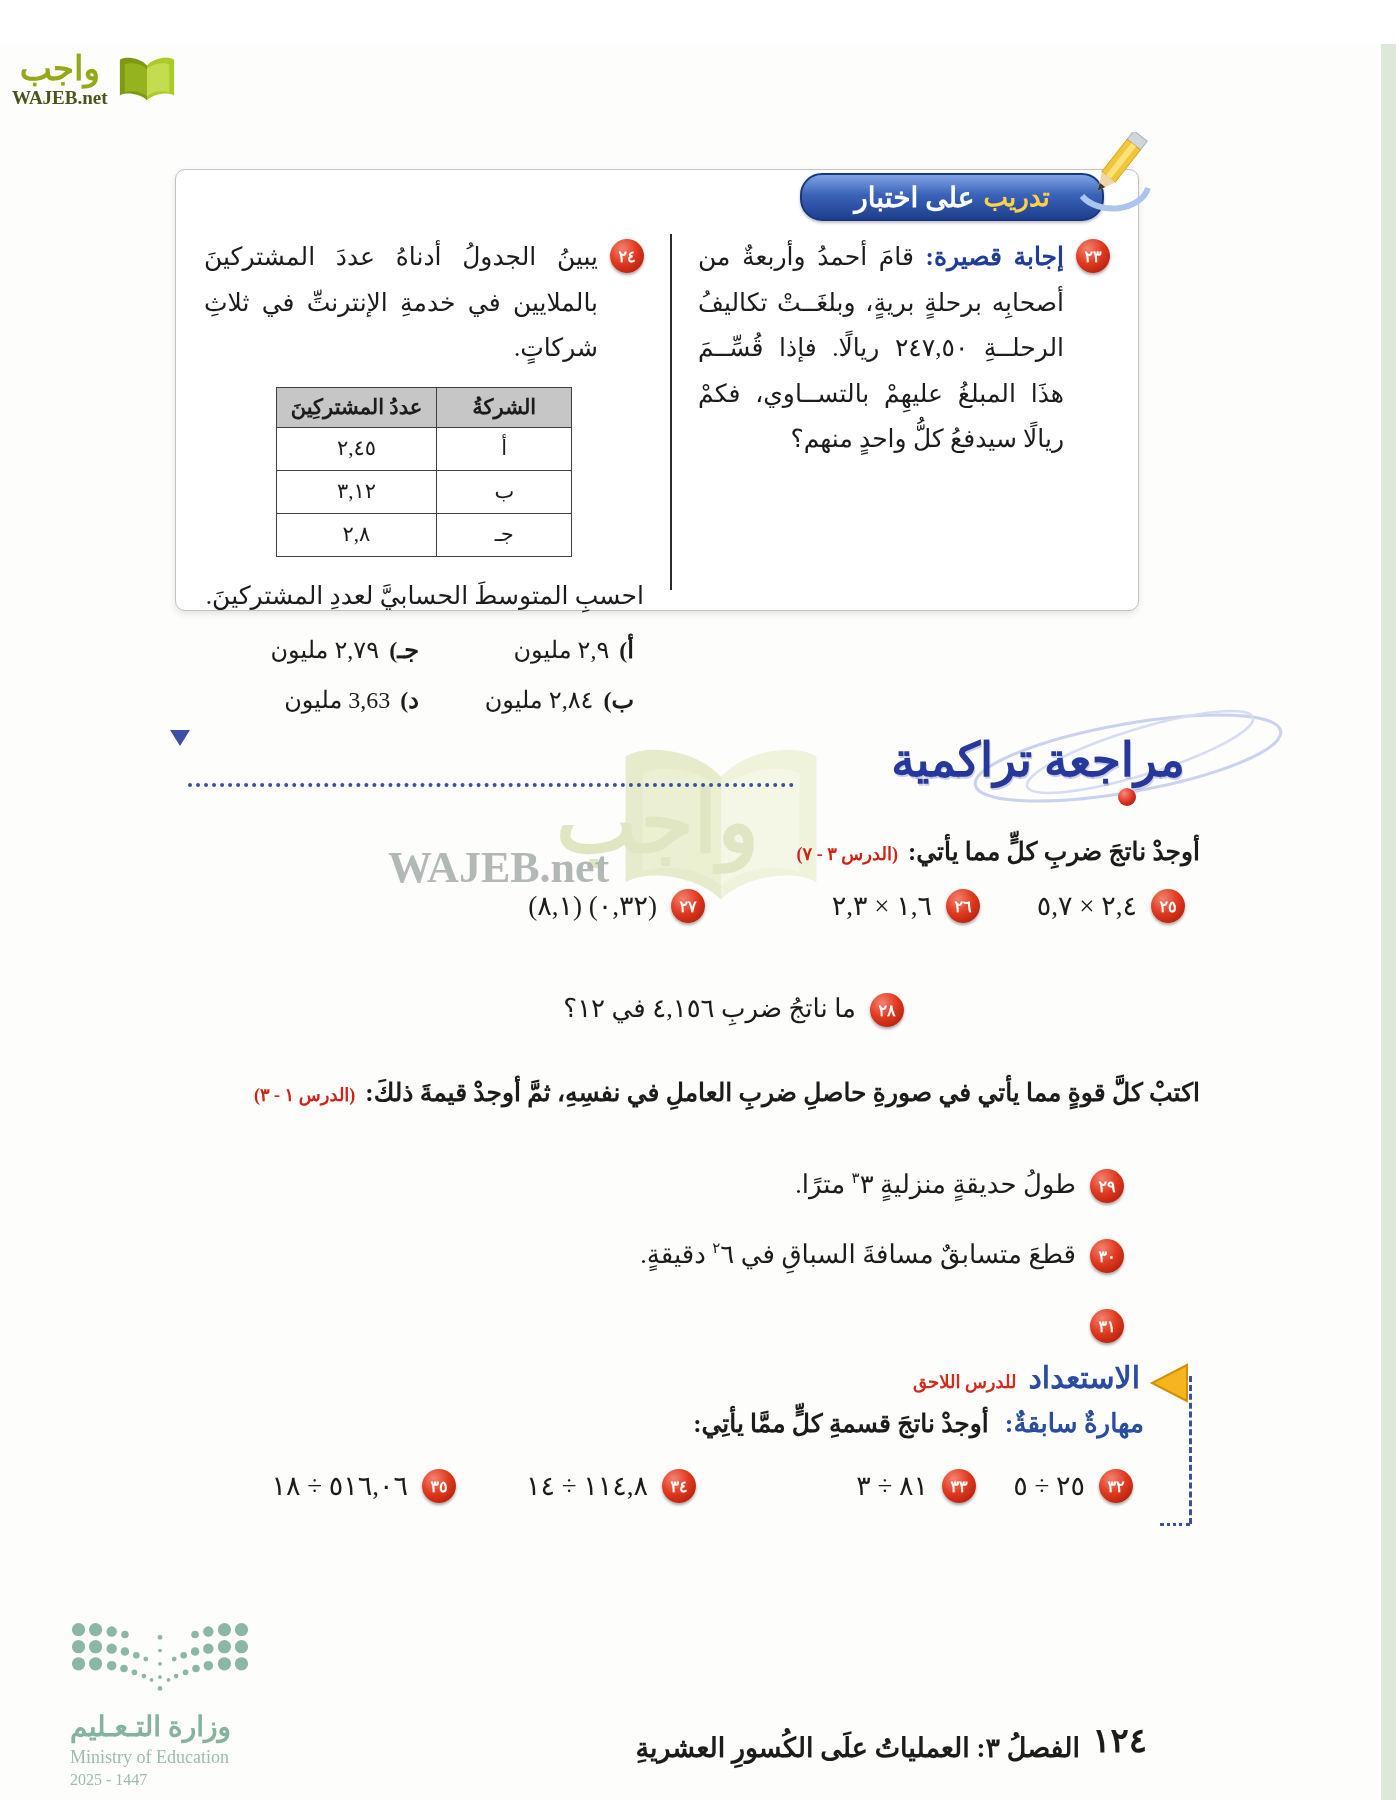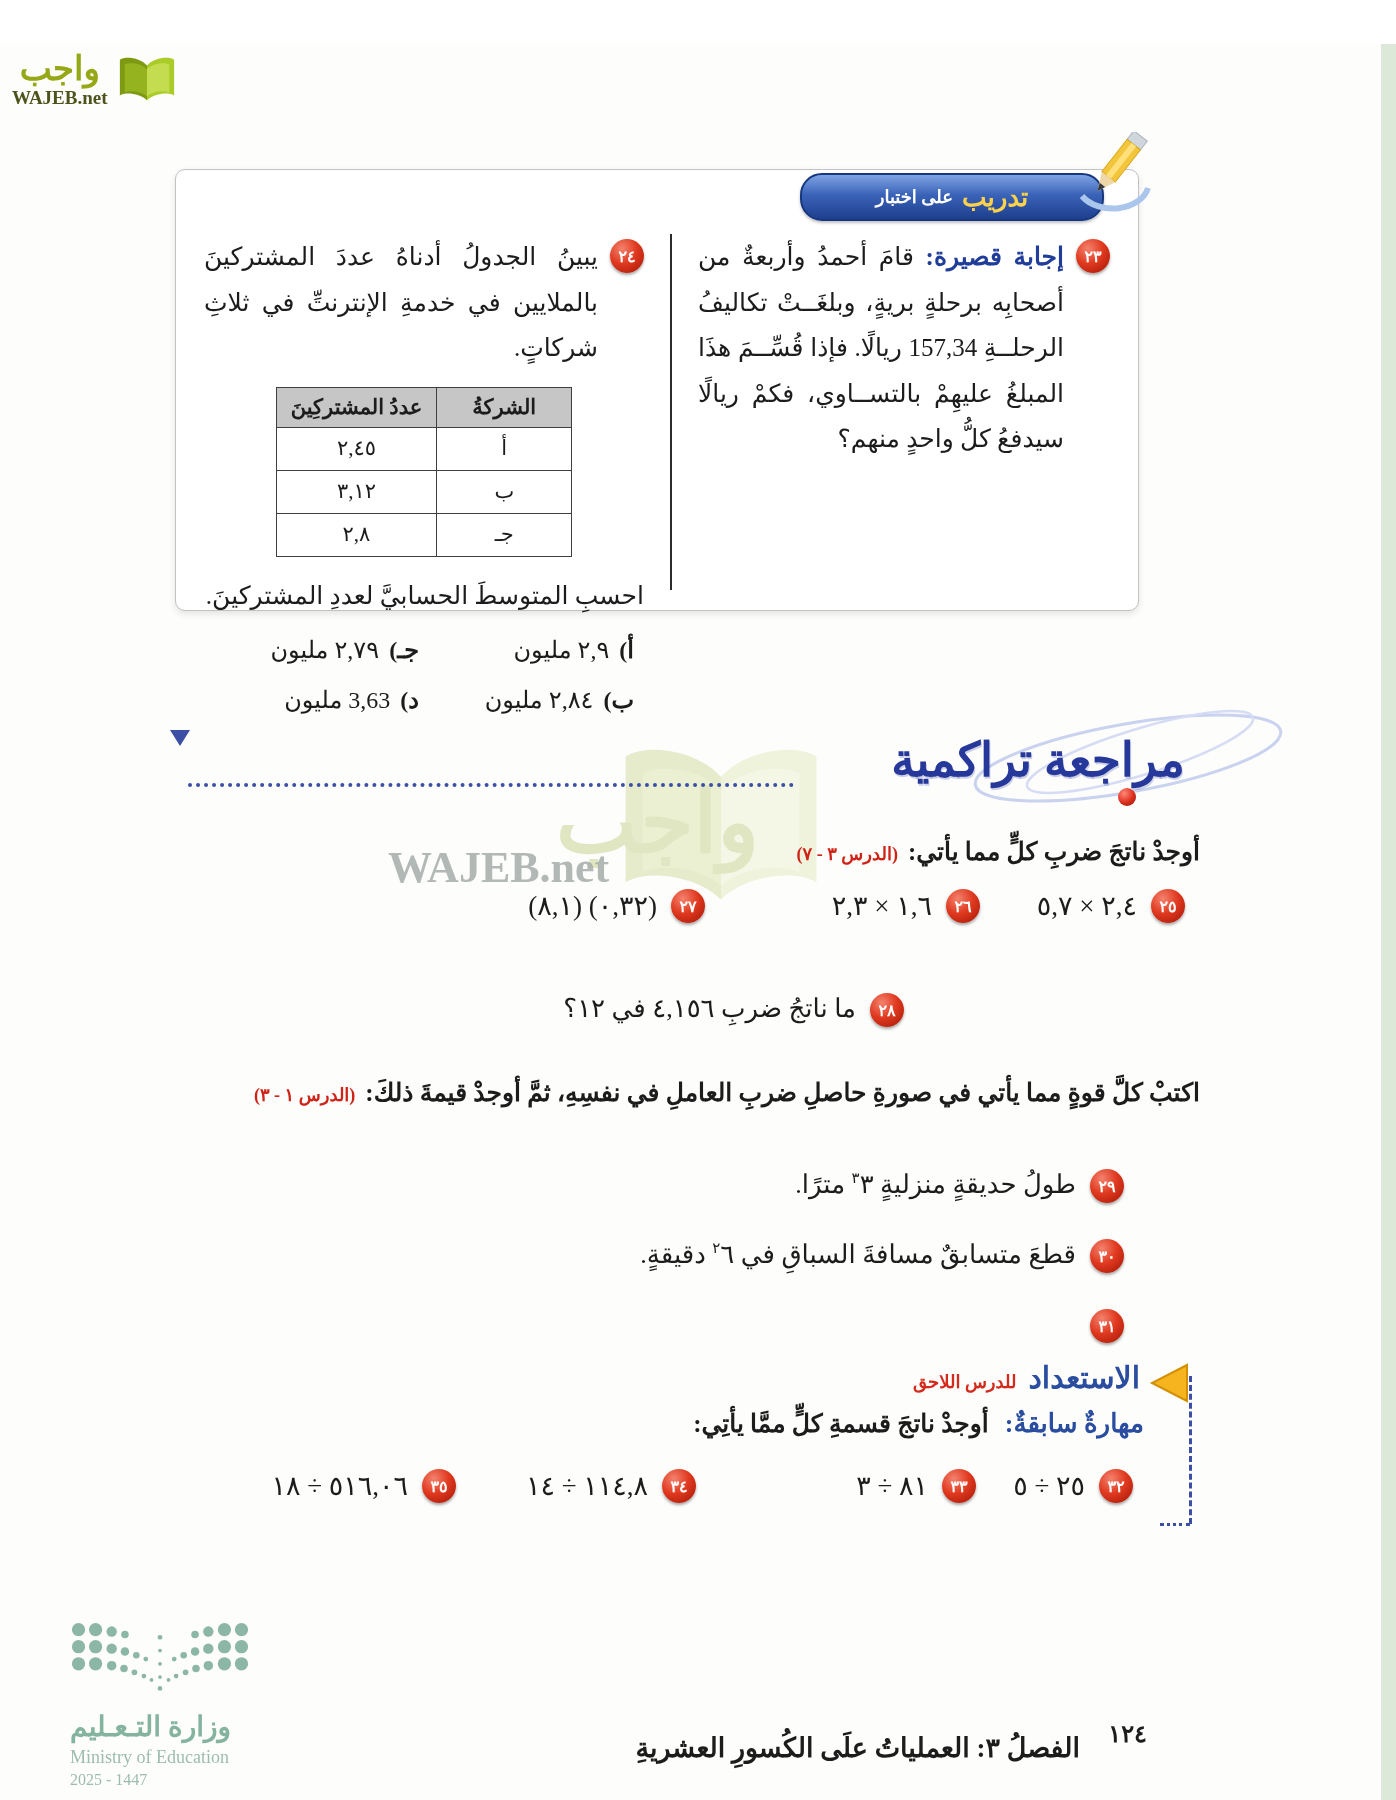--- a/index.html
+++ b/index.html
@@ -27,21 +27,21 @@
   }
   .pill{
     position:absolute; top:3px; right:34px; width:300px; height:44px;
     border-radius:22px; border:2px solid #17377e;
     background:linear-gradient(#7ea4e4 0%, #3a63b8 45%, #1e3f8f 100%);
     display:flex; align-items:center; justify-content:center; gap:9px;
     box-shadow:0 2px 3px rgba(0,0,0,.25);
     z-index:3;
   }
   .pill-w1{color:#ffd24a; font-size:26px; font-weight:bold;}
-  .pill-w2{color:#ffffff; font-size:18px; font-weight:bold;}
+  .pill-w2{color:#ffffff; font-size:28px; font-weight:bold;}
   .pencil{position:absolute; right:-22px; top:-38px; z-index:4;}
   .box-cols{display:flex; padding:64px 28px 20px 28px; height:356px; align-items:stretch;}
   .col-q23{width:448px; border-left:2px solid #2b2b2b; padding-left:26px; box-sizing:border-box;}
   .col-q24{flex:1; padding-right:26px;}
   .q-flex{display:flex; gap:12px; align-items:flex-start;}
   .q-text{margin:0; font-size:25px; line-height:1.82; text-align:justify;}
   .lead-blue{color:#1f3d99; font-weight:bold;}
   .badge{
     flex:0 0 34px; width:34px; height:34px; border-radius:50%;
     background:radial-gradient(circle at 35% 28%, #f4826e 0%, #e03a20 45%, #a41404 100%);
@@ -101,21 +101,21 @@
   .skill-line{position:absolute; right:252px; top:1364px; white-space:nowrap; z-index:2;}
   .skill-label{font-size:26px; font-weight:bold; color:#2a4da0;}
   .skill-text{font-size:25px; font-weight:bold; margin-right:12px;}
 
   
   .moe{position:absolute; left:70px; top:1576px; width:200px; direction:ltr; text-align:left;}
   .moe-ar{font-size:28px; font-weight:bold; color:#84b3a0; margin-top:6px; direction:rtl; text-align:left;}
   .moe-en{font-size:18px; color:#9cbcb0; margin-top:4px;}
   .moe-years{font-size:16px; color:#9cbcb0; margin-top:3px;}
   .chapter{position:absolute; right:316px; top:1688px; font-size:27px; font-weight:bold; white-space:nowrap;}
-  .pagenum{position:absolute; right:249px; top:1676px; font-size:24px; font-weight:bold;}
+  .pagenum{position:absolute; right:249px; top:1676px; font-size:34px; font-weight:bold;}
 </style>
 </head>
 <body>
 
 <div class="page">
 
   <div class="edge-bar"></div>
 
   <div class="wajeb-logo">
     <div class="wajeb-text">
@@ -144,21 +144,21 @@
         <polygon points="42,48 59,48 50.5,66" fill="#efd7a8"></polygon>
         <polygon points="47,58 54,58 50.5,66" fill="#3a3a3a"></polygon>
       </g>
     </svg>
 
     <div class="box-cols">
 
       <div class="col-q23">
         <div class="q-flex">
           <span class="badge">٢٣</span>
-          <p class="q-text"><span class="lead-blue">إجابة قصيرة:</span> <span>قامَ أحمدُ وأربعةٌ من أصحابِه برحلةٍ بريةٍ، وبلغَــتْ تكاليفُ الرحلــةِ 157,34 ريالًا. فإذا قُسِّــمَ هذَا المبلغُ عليهِمْ بالتســاوي، فكمْ ريالًا سيدفعُ كلُّ واحدٍ منهم؟</span></p>
+          <p class="q-text"><span class="lead-blue">إجابة قصيرة:</span> <span>قامَ أحمدُ وأربعةٌ من أصحابِه برحلةٍ بريةٍ، وبلغَــتْ تكاليفُ الرحلــةِ ٢٤٧,٥٠ ريالًا. فإذا قُسِّــمَ هذَا المبلغُ عليهِمْ بالتســاوي، فكمْ ريالًا سيدفعُ كلُّ واحدٍ منهم؟</span></p>
         </div>
       </div>
 
       <div class="col-q24">
         <div class="q-flex">
           <span class="badge">٢٤</span>
           <p class="q-text">يبينُ الجدولُ أدناهُ عددَ المشتركينَ بالملايين في خدمةِ الإنترنتِّ في ثلاثِ شركاتٍ.</p>
         </div>
         <table class="subs-table">
           <thead>

